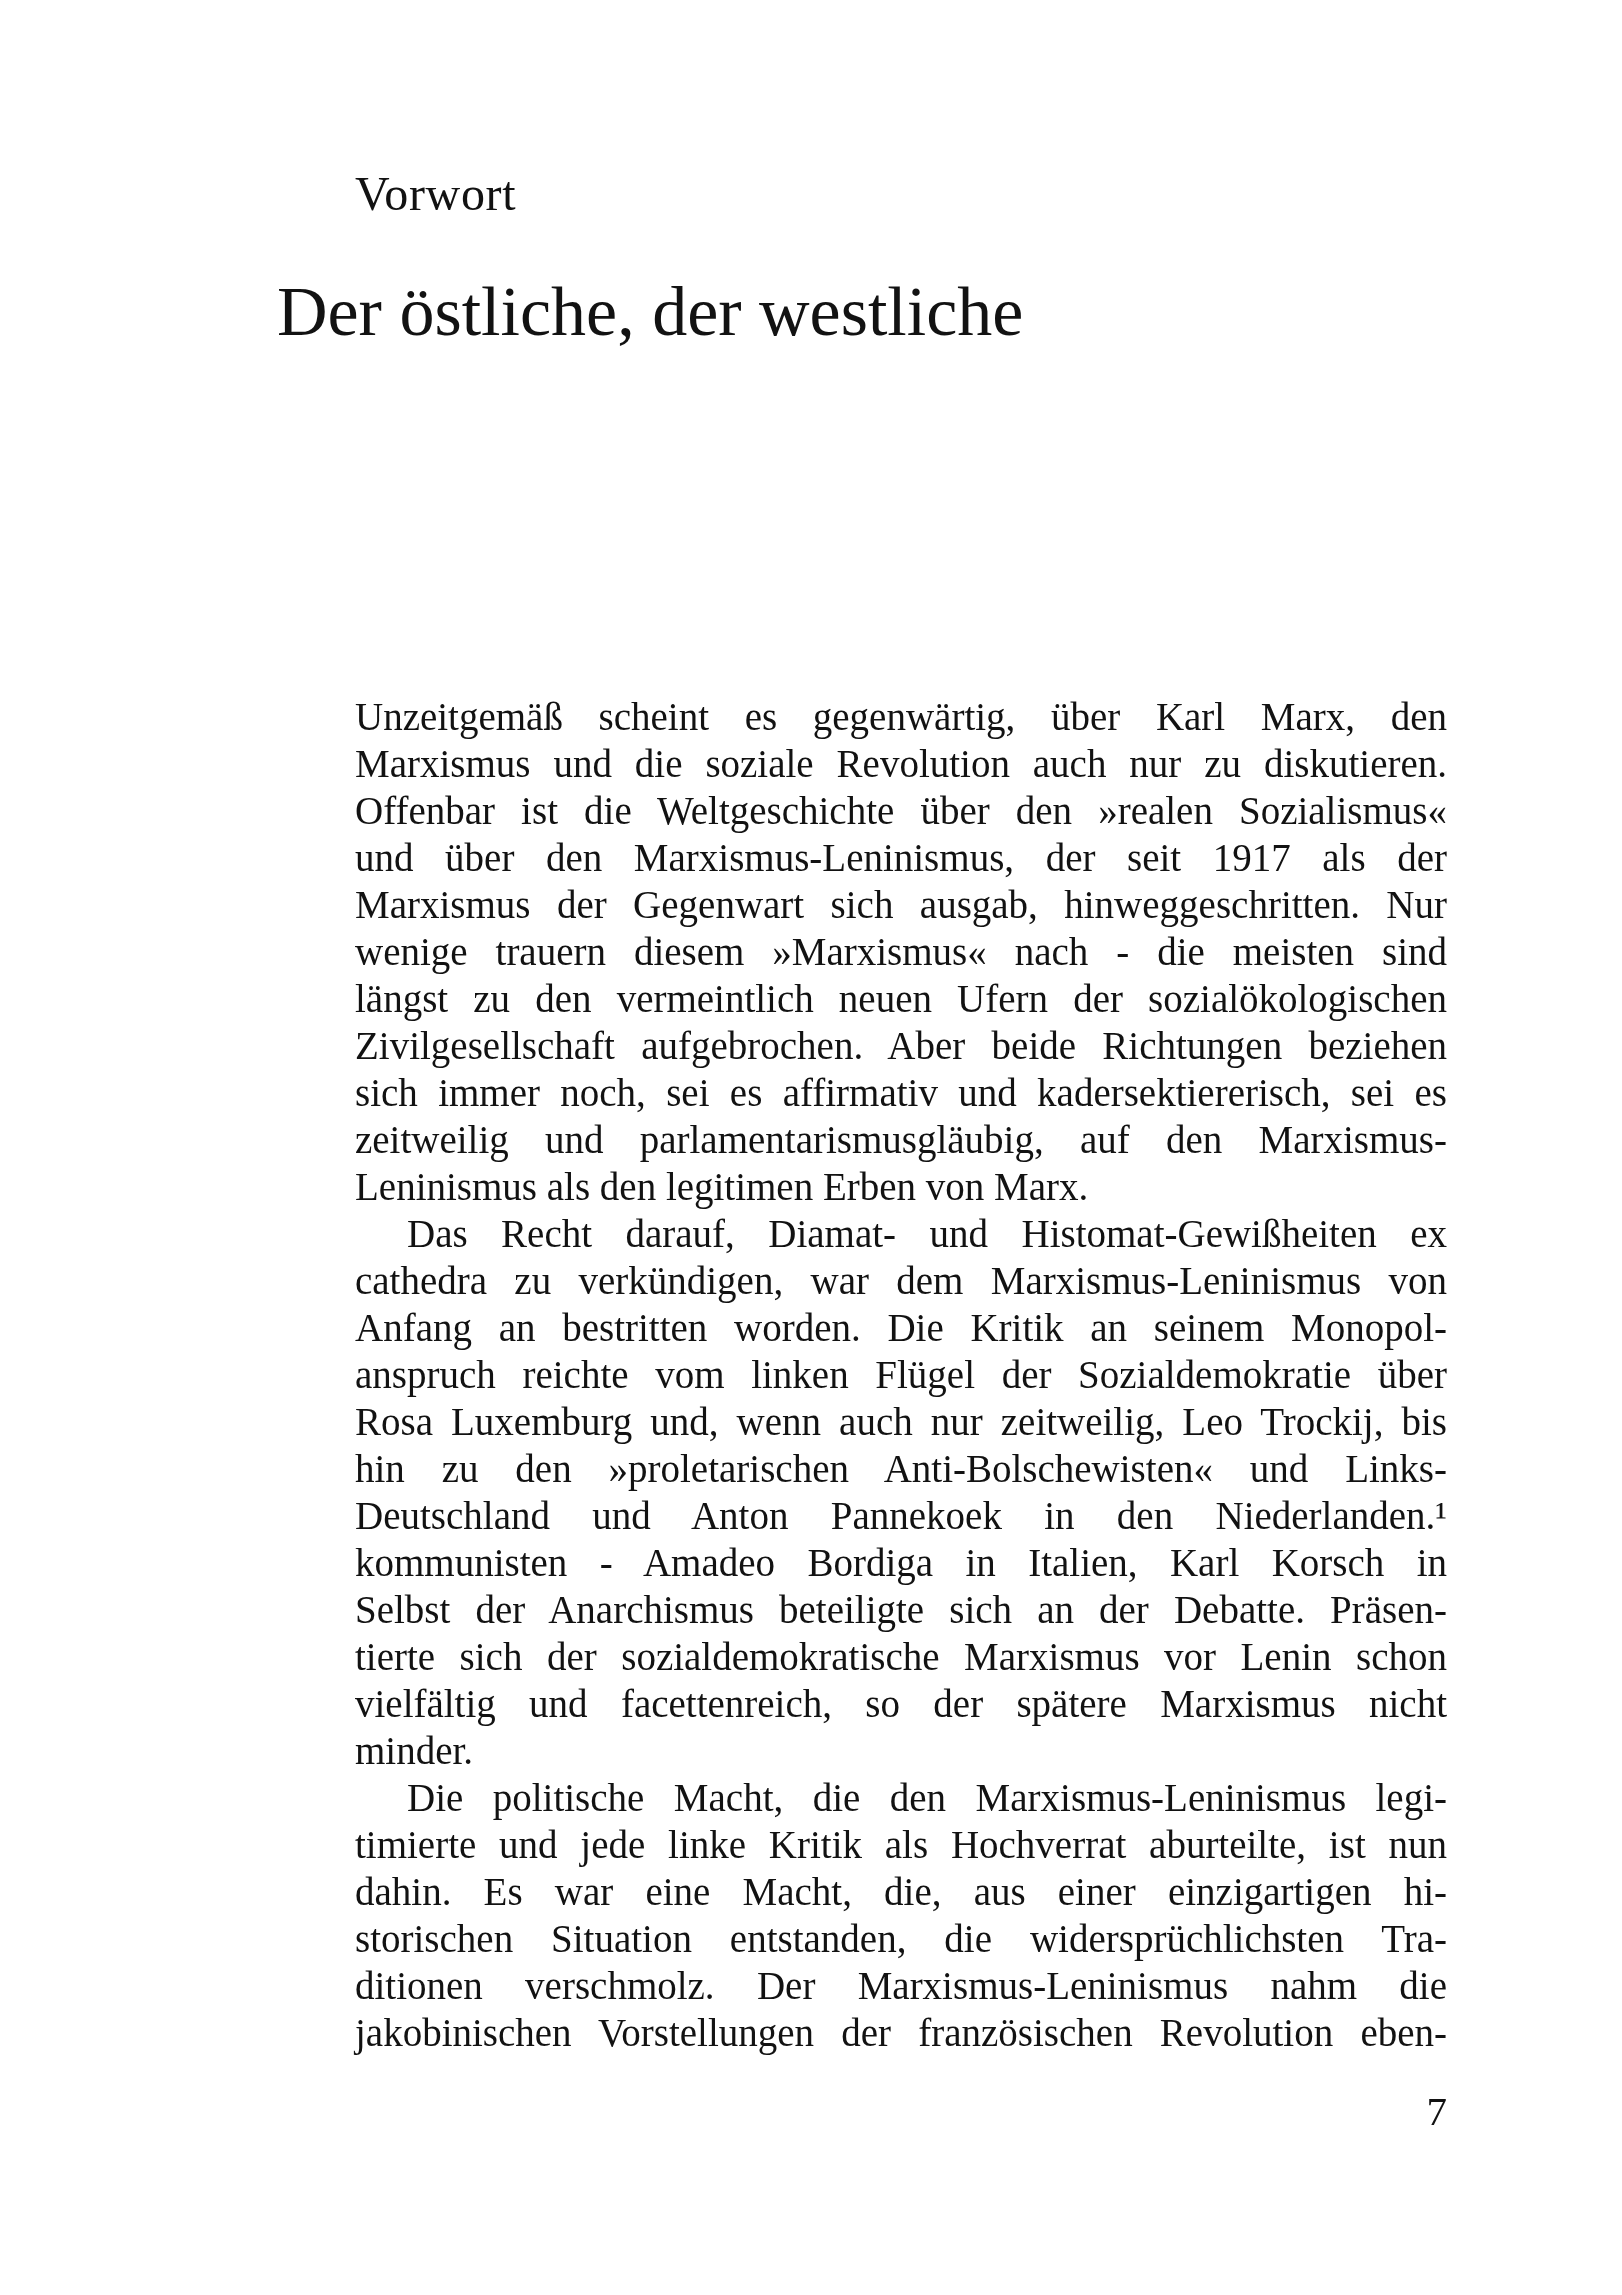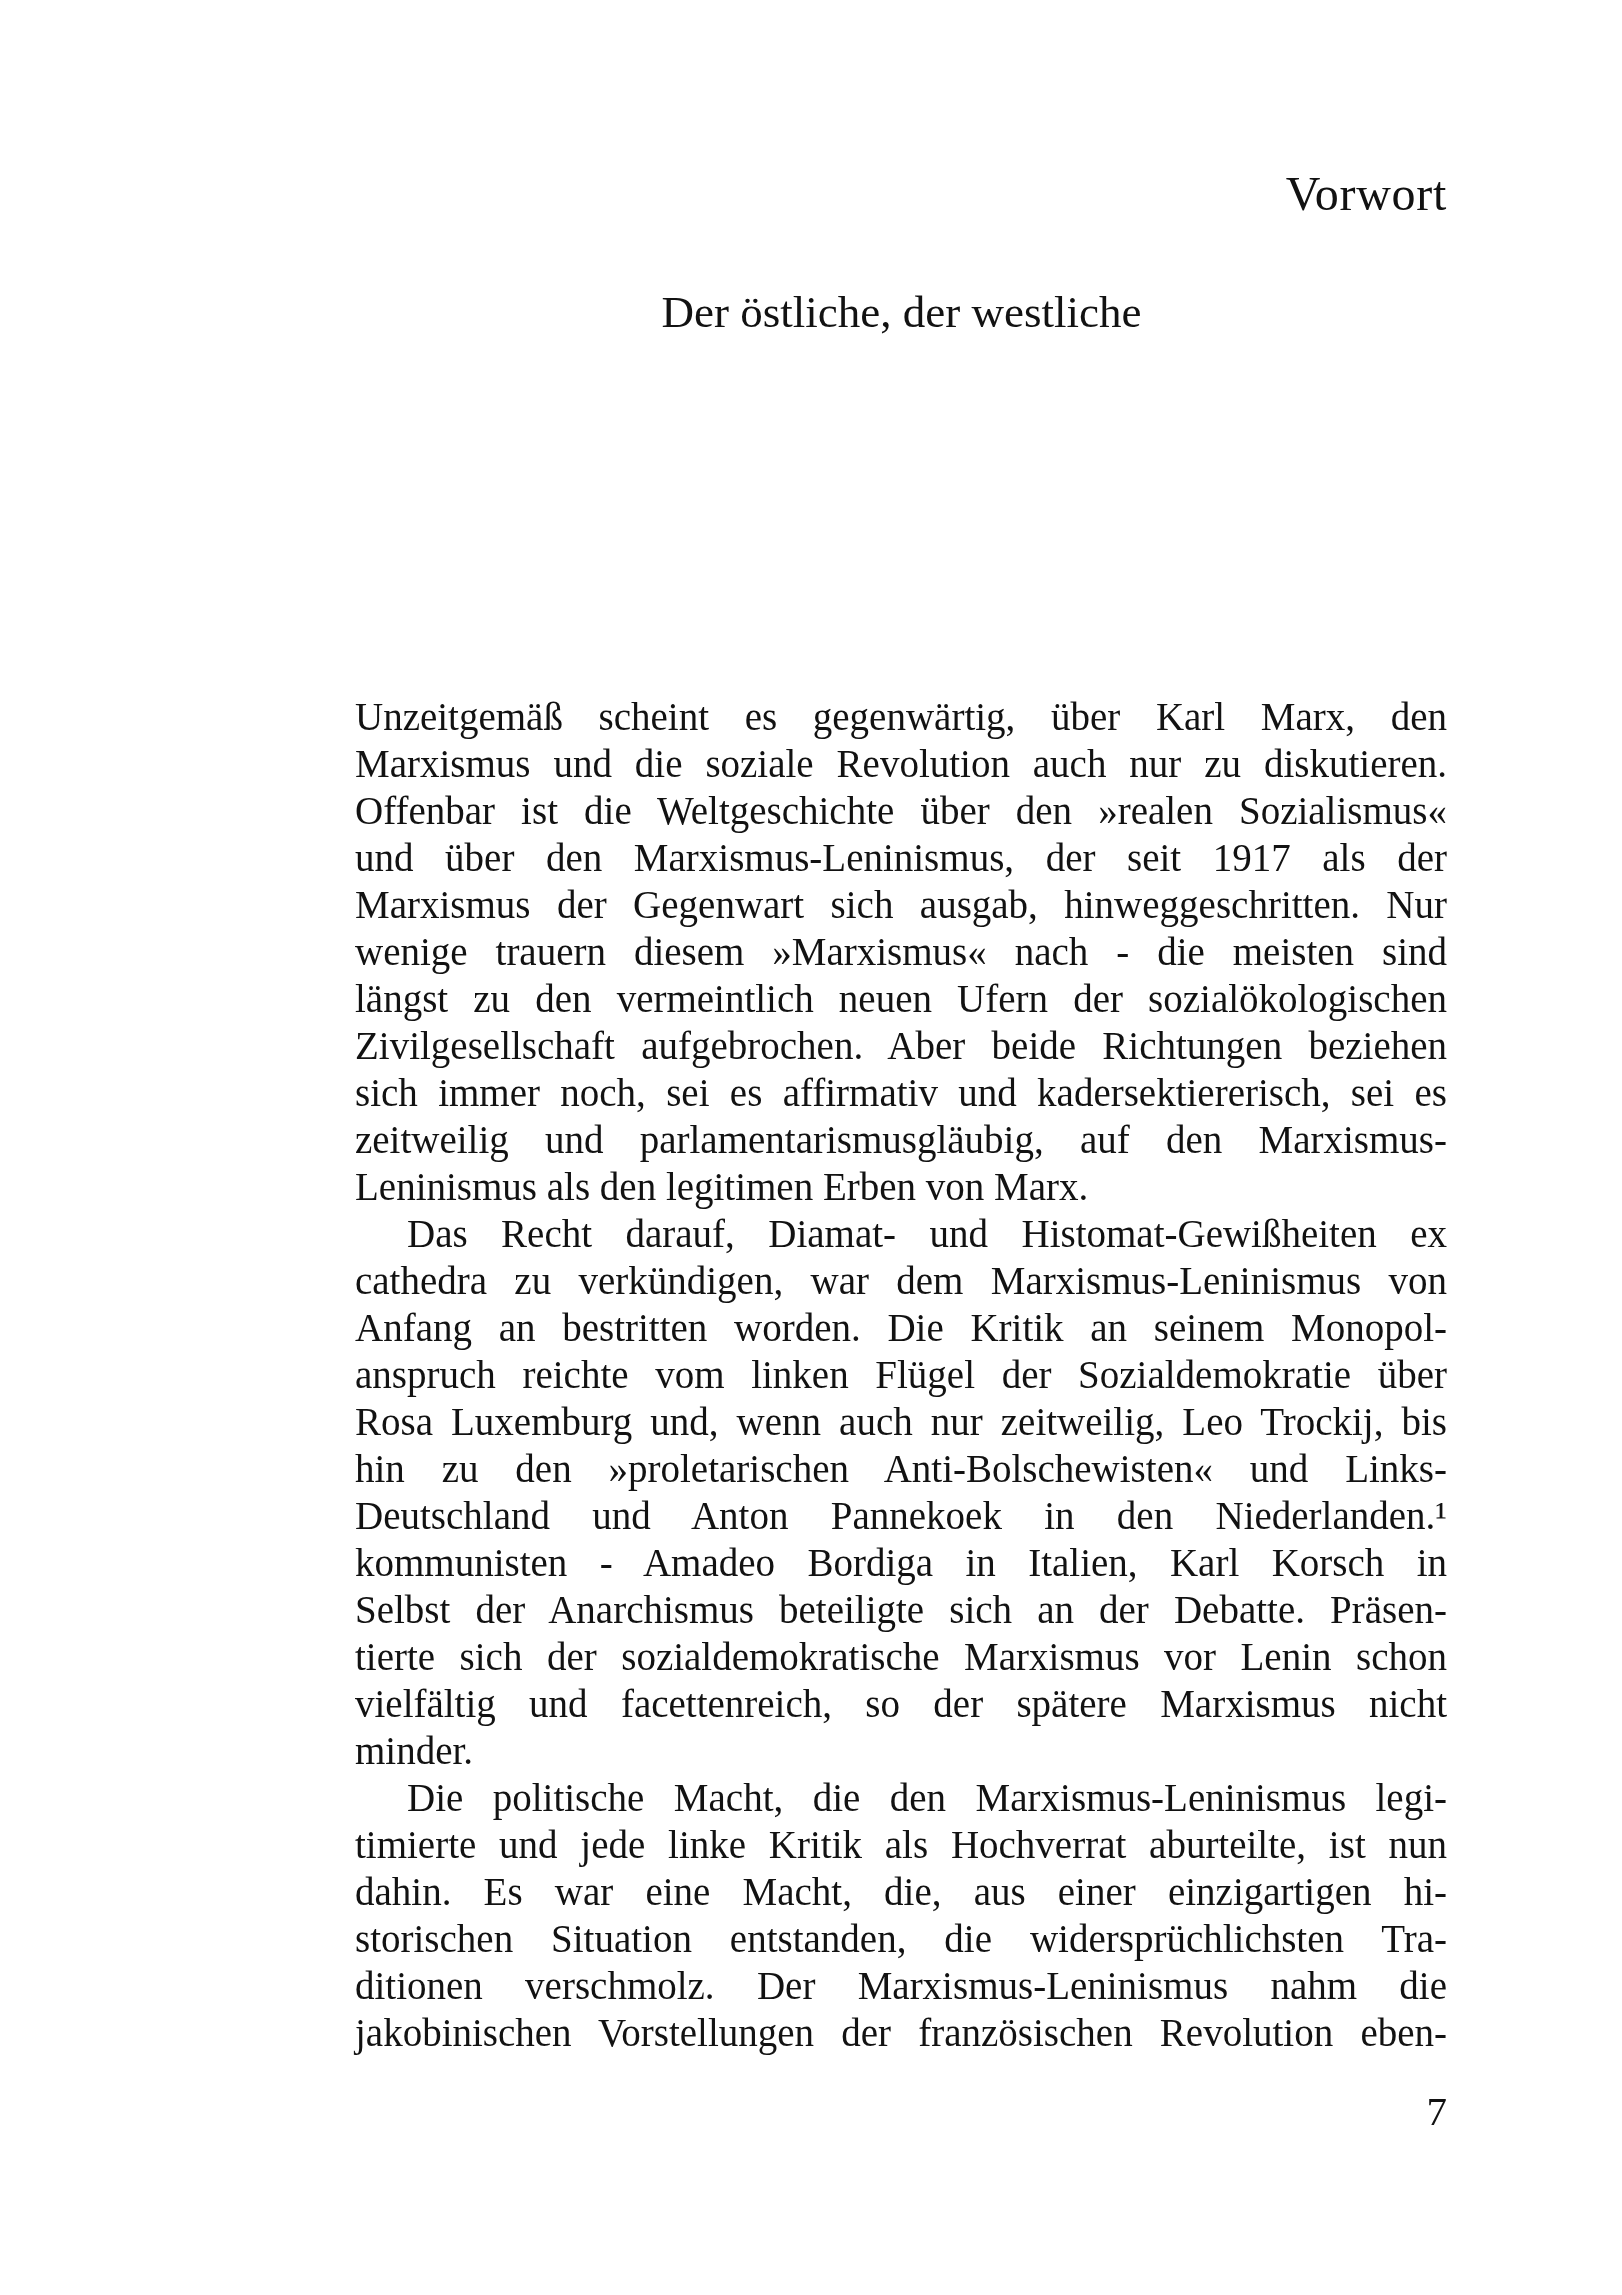--- a/index.html
+++ b/index.html
@@ -14,32 +14,31 @@
     background: #ffffff;
     font-family: "Liberation Serif", "DejaVu Serif", serif;
     color: #121212;
     overflow: hidden;
   }
   .kicker {
     position: absolute;
     top: 170px;
     left: 355px;
     width: 1092px;
-    text-align: right;
+    text-align: left;
     font-size: 48px;
     line-height: 48px;
     letter-spacing: 0.7px;
   }
   .title {
     position: absolute;
     top: 278px;
     left: 277px;
     width: 1249px;
-    text-align: center;
-    font-size: 45px;
+    font-size: 70px;
     line-height: 68px;
   }
   .body-text {
     position: absolute;
     top: 653px;
     left: 355px;
     width: 1092px;
     font-size: 39px;
     line-height: 47px;
     margin-top: 40px;

